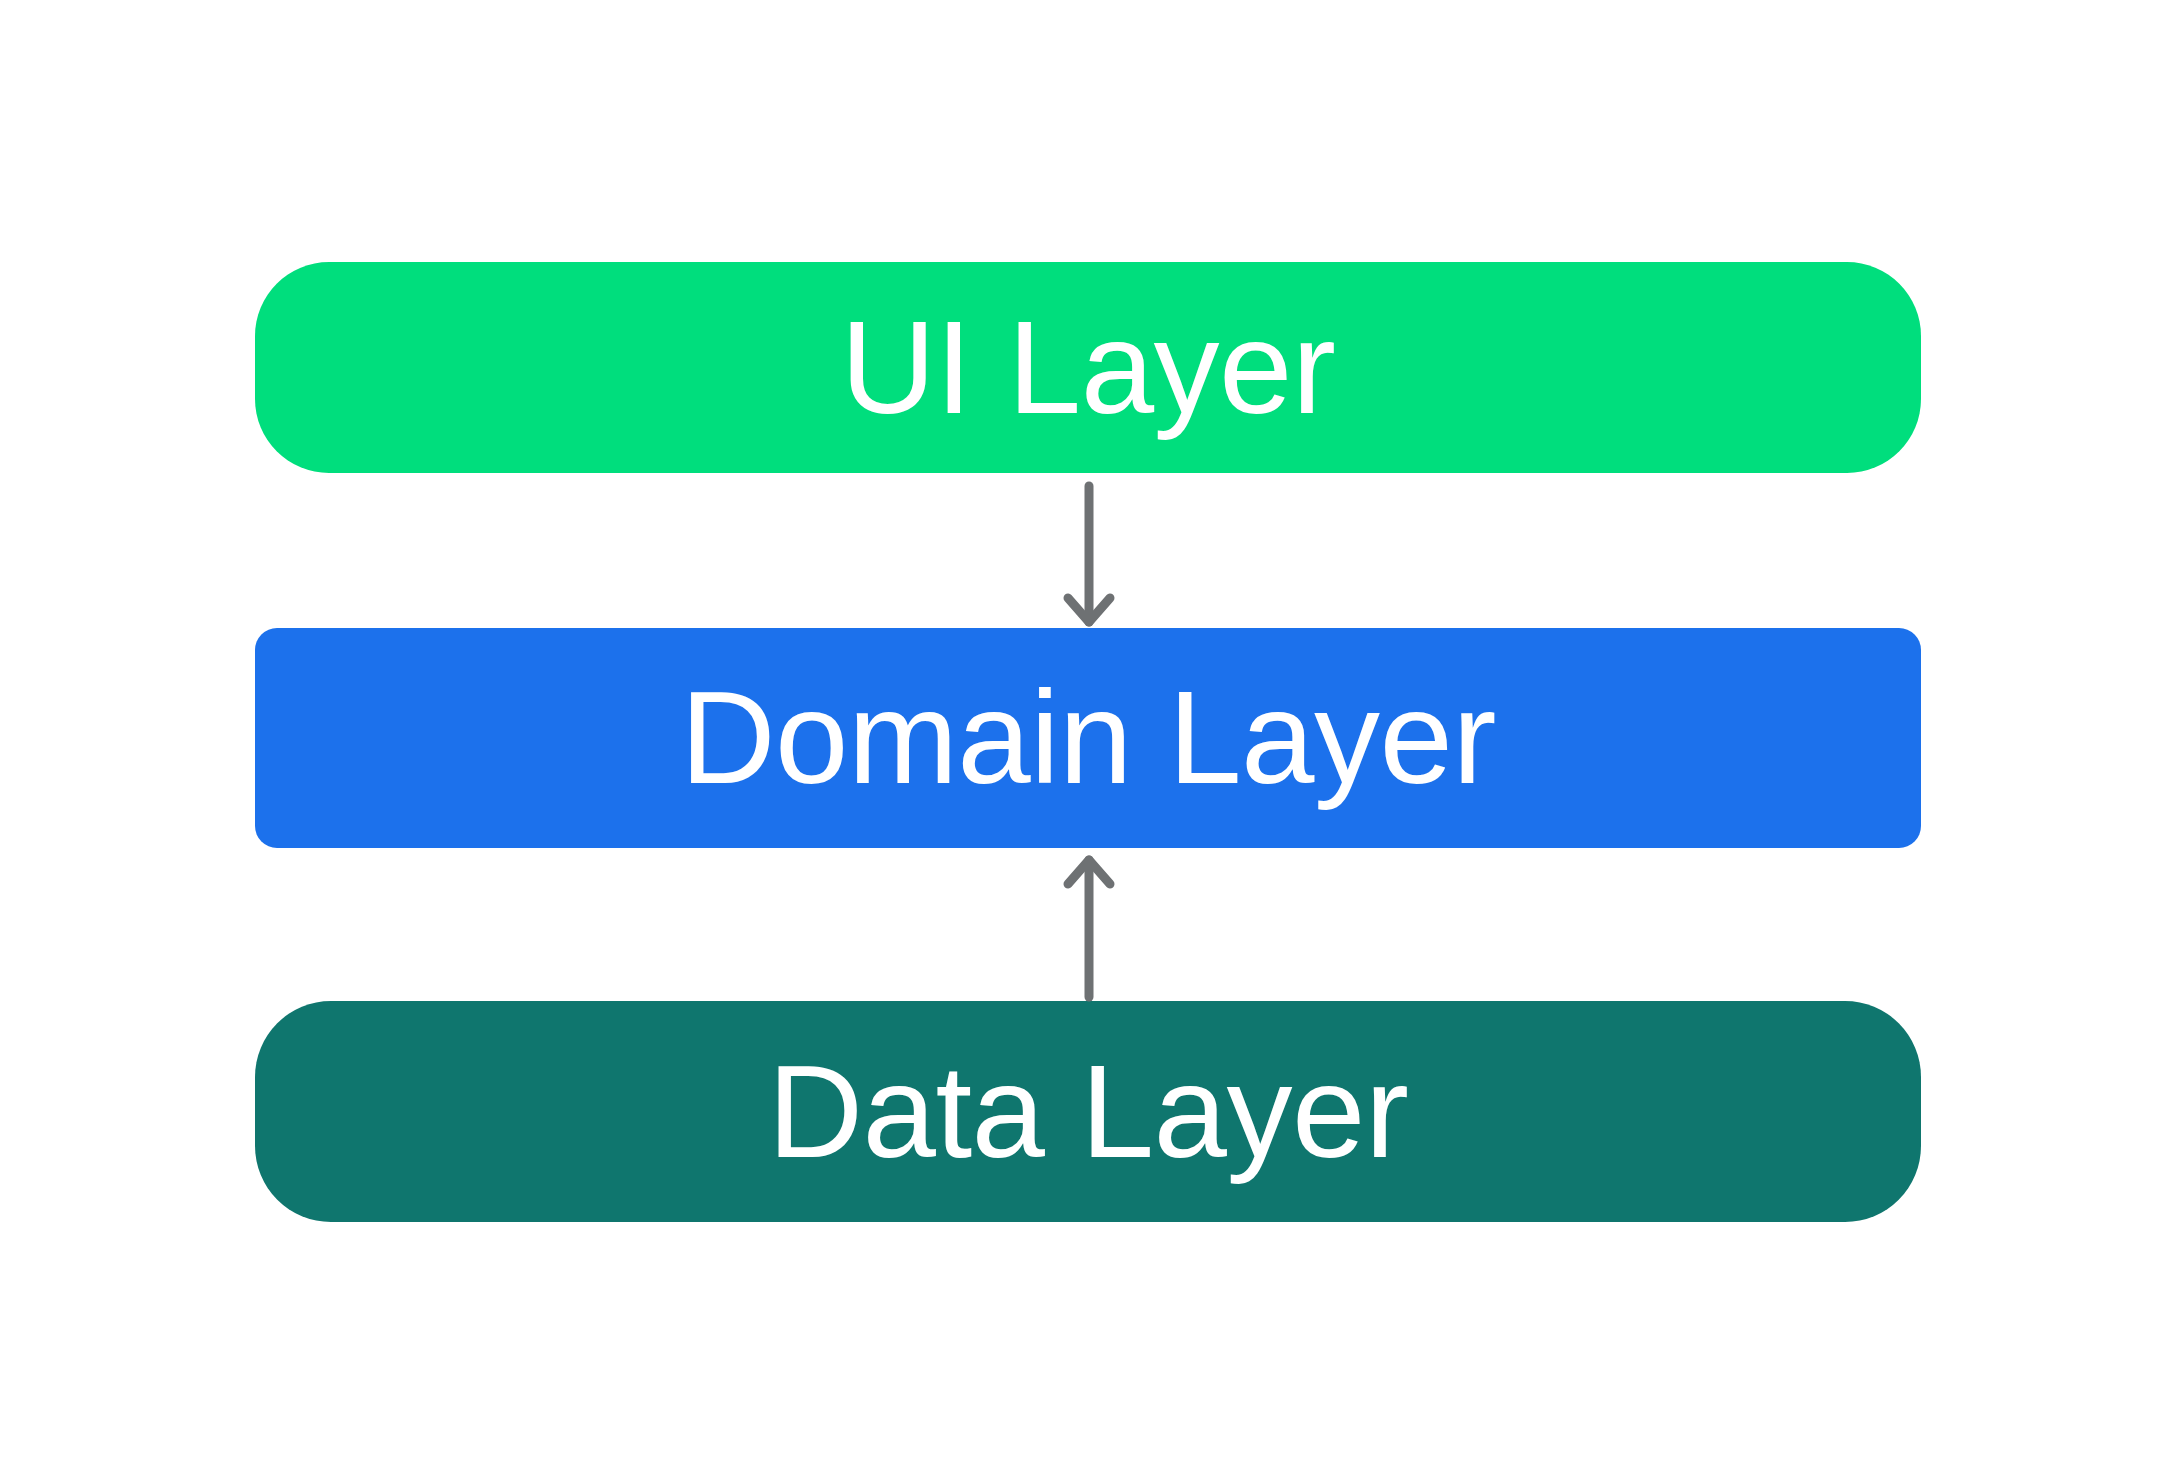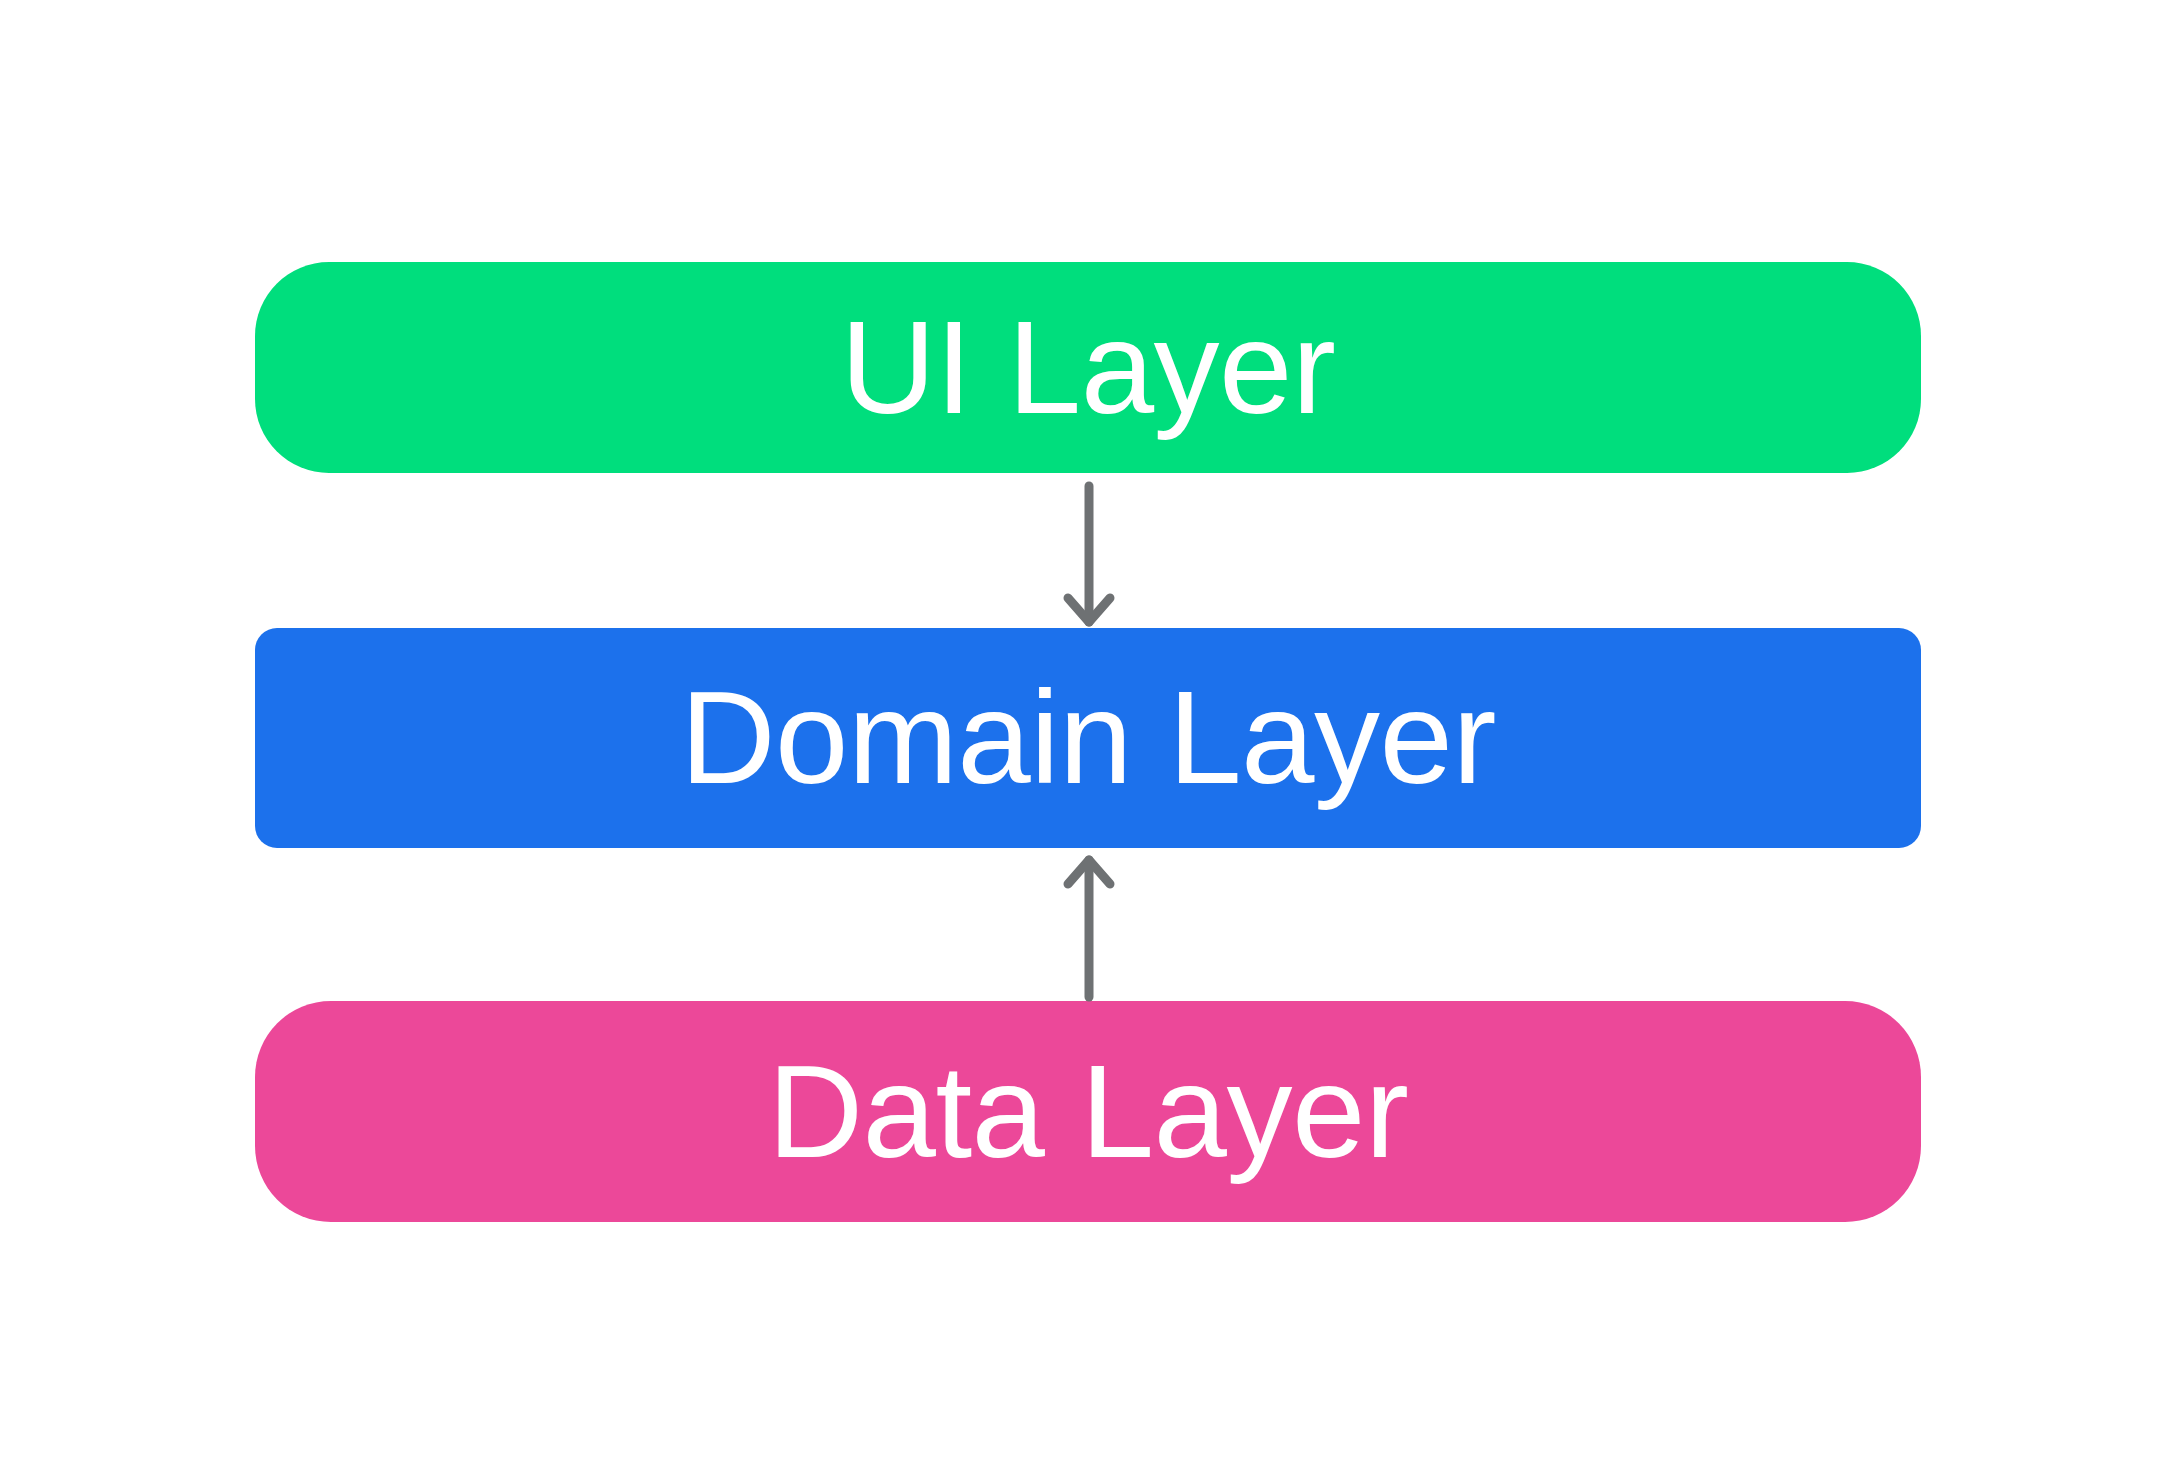--- a/index.html
+++ b/index.html
@@ -86,21 +86,21 @@
   <div class="diagram">
 
     <div class="layer-box" id="box-ui" style="background: rgb(0, 222, 125);">
       <span class="layer-label" style="color: rgb(255, 255, 255);">UI Layer</span>
     </div>
 
     <div class="layer-box" id="box-domain" style="background: rgb(28, 113, 236);">
       <span class="layer-label" style="color: rgb(255, 255, 255);">Domain Layer</span>
     </div>
 
-    <div class="layer-box" id="box-data" style="background: #ec4899; justify-content: center;">
+    <div class="layer-box" id="box-data" style="background: #0f766e; justify-content: center;">
       <span class="layer-label" style="color: rgb(255, 255, 255);">Data Layer</span>
     </div>
 
     <svg class="connector" viewBox="0 0 2176 1480" xmlns="http://www.w3.org/2000/svg">
       <g>
         <path class="arrow-line" d="M 1089 486 L 1089 622" style="stroke: rgb(110, 113, 115);"></path>
         <path class="arrow-line" d="M 1068 598 L 1089 622 L 1110 598" style="stroke: rgb(110, 113, 115);"></path>
       </g>
       <g>
         <path class="arrow-line" d="M 1089 997 L 1089 860" style="stroke: rgb(110, 113, 115);"></path>

